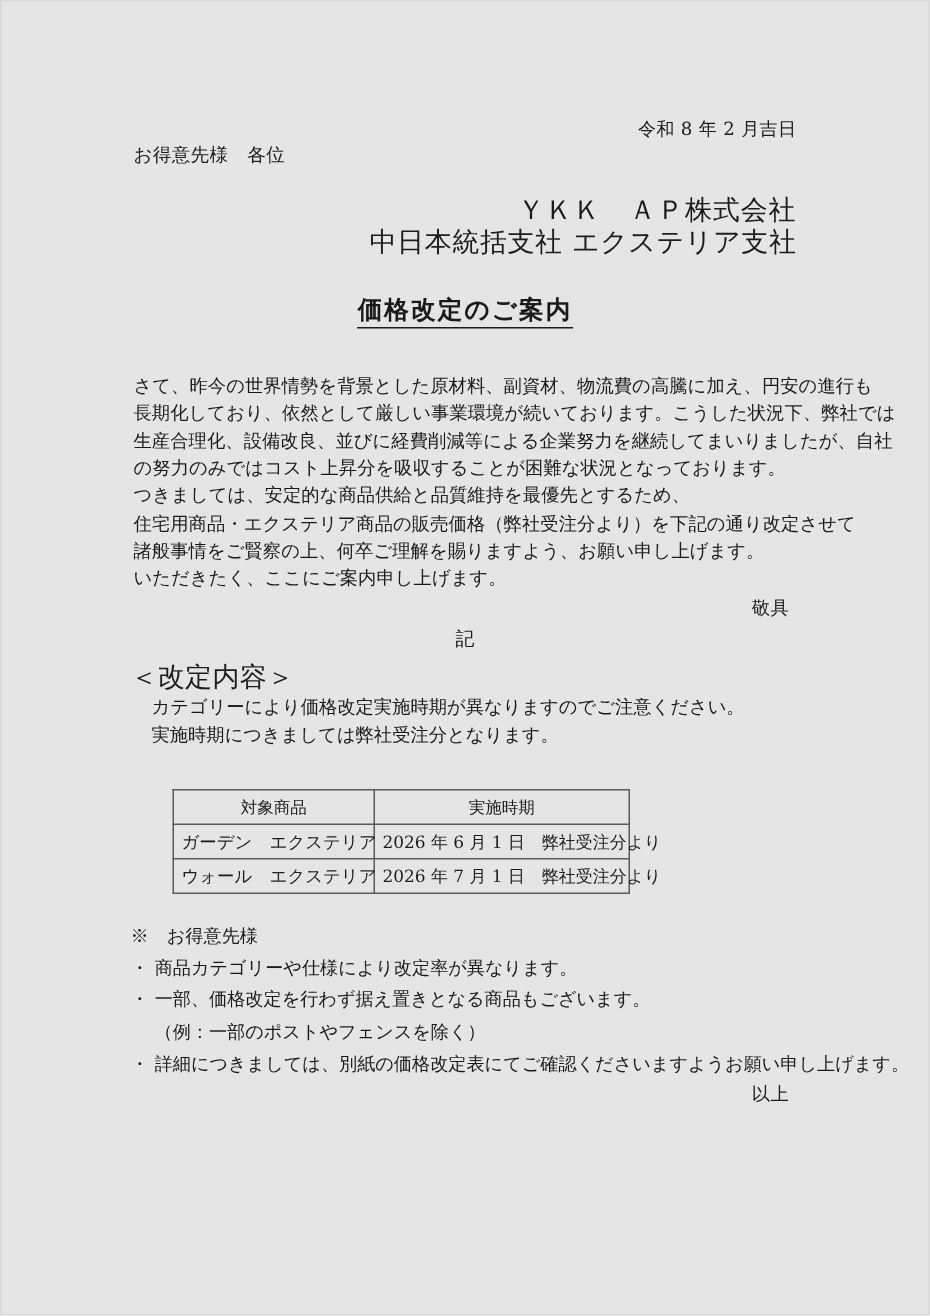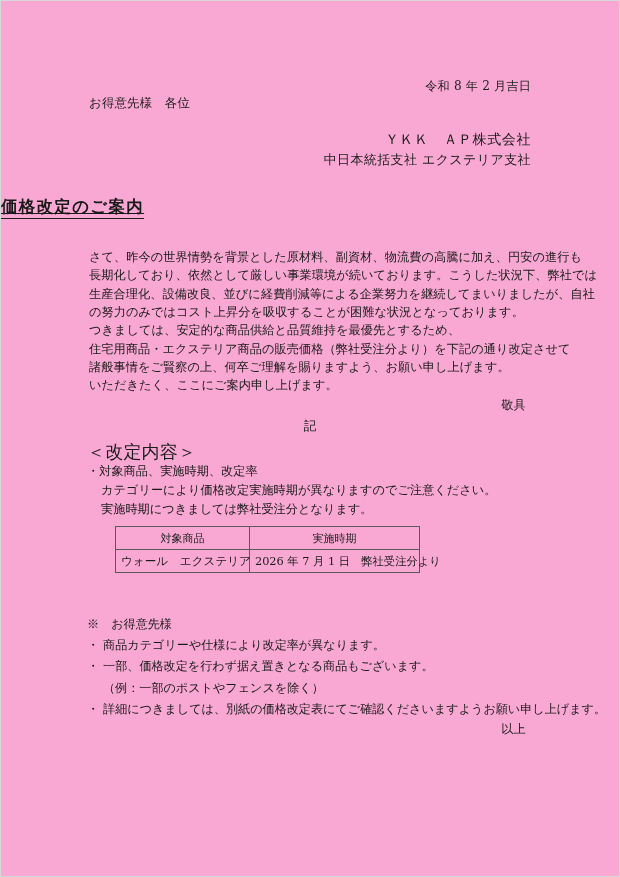--- a/index.html
+++ b/index.html
@@ -9,21 +9,21 @@
   }
   body {
     font-family: "DejaVu Serif", "Liberation Serif", serif;
     color: #1a1a1a;
   }
   .page {
     position: relative;
     width: 620px;
     height: 877px;
     box-sizing: border-box;
-    background: #f9a8d4;
+    background: #e5e5e5;
     border: 1px solid #d8d8d8;
     overflow: hidden;
   }
   .sheet {
     position: absolute;
     left: 0;
     top: 0;
     width: 618px;
     height: 875px;
     box-sizing: border-box;
@@ -53,43 +53,42 @@
     left: 88px;
     top: 96px;
     font-size: 12.4px;
   }
   
   .sender1 {
     left: 88px;
     top: 131px;
     width: 442px;
     text-align: right;
-    font-size: 14px;
+    font-size: 18px;
     letter-spacing: 0.6px;
   }
   .sender2 {
     left: 88px;
     top: 152px;
     width: 442px;
     text-align: right;
-    font-size: 13px;
+    font-size: 18px;
     letter-spacing: 0.4px;
   }
 
   
   .doc-title {
     position: absolute;
     left: 0;
     top: 195px;
     width: 618px;
-    text-align: left;
+    text-align: center;
     font-size: 16.4px;
     font-weight: bold;
     letter-spacing: 1.4px;
-    text-decoration: underline;
   }
   .doc-title span {
     border-bottom: 1.3px solid #1c1c1c;
     padding-bottom: 2px;
   }
 
   
   .body-block {
     position: absolute;
     left: 88px;
@@ -225,38 +224,41 @@
       <p>いただきたく、ここにご案内申し上げます。</p>
     </div>
 
     <div class="tline keigu">敬具</div>
 
     <div class="ki">記</div>
 
     <div class="tline sec-head">＜改定内容＞</div>
 
     <div class="list-block">
-      <p>・対象商品、実施時期、改定率</p>
       <p class="ind">カテゴリーにより価格改定実施時期が異なりますのでご注意ください。</p>
       <p class="ind">実施時期につきましては弊社受注分となります。</p>
     </div>
 
     <table class="schedule">
       <colgroup>
           <col class="c1">
           <col class="c2">
         </colgroup>
       <thead>
         <tr>
           <th>対象商品</th>
           <th>実施時期</th>
         </tr>
       </thead>
       <tbody>
         <tr>
+          <td class="prod">ガーデン　エクステリア</td>
+          <td class="when">2026 年 6 月 1 日　弊社受注分より</td>
+        </tr>
+        <tr>
           <td class="prod">ウォール　エクステリア</td>
           <td class="when">2026 年 7 月 1 日　弊社受注分より</td>
         </tr>
       </tbody>
     </table>
 
     <div class="notes">
       <p>※　お得意先様</p>
       <p><span class="marker">・</span><span>商品カテゴリーや仕様により改定率が異なります。</span></p>
       <p><span class="marker">・</span><span>一部、価格改定を行わず据え置きとなる商品もございます。</span></p>

